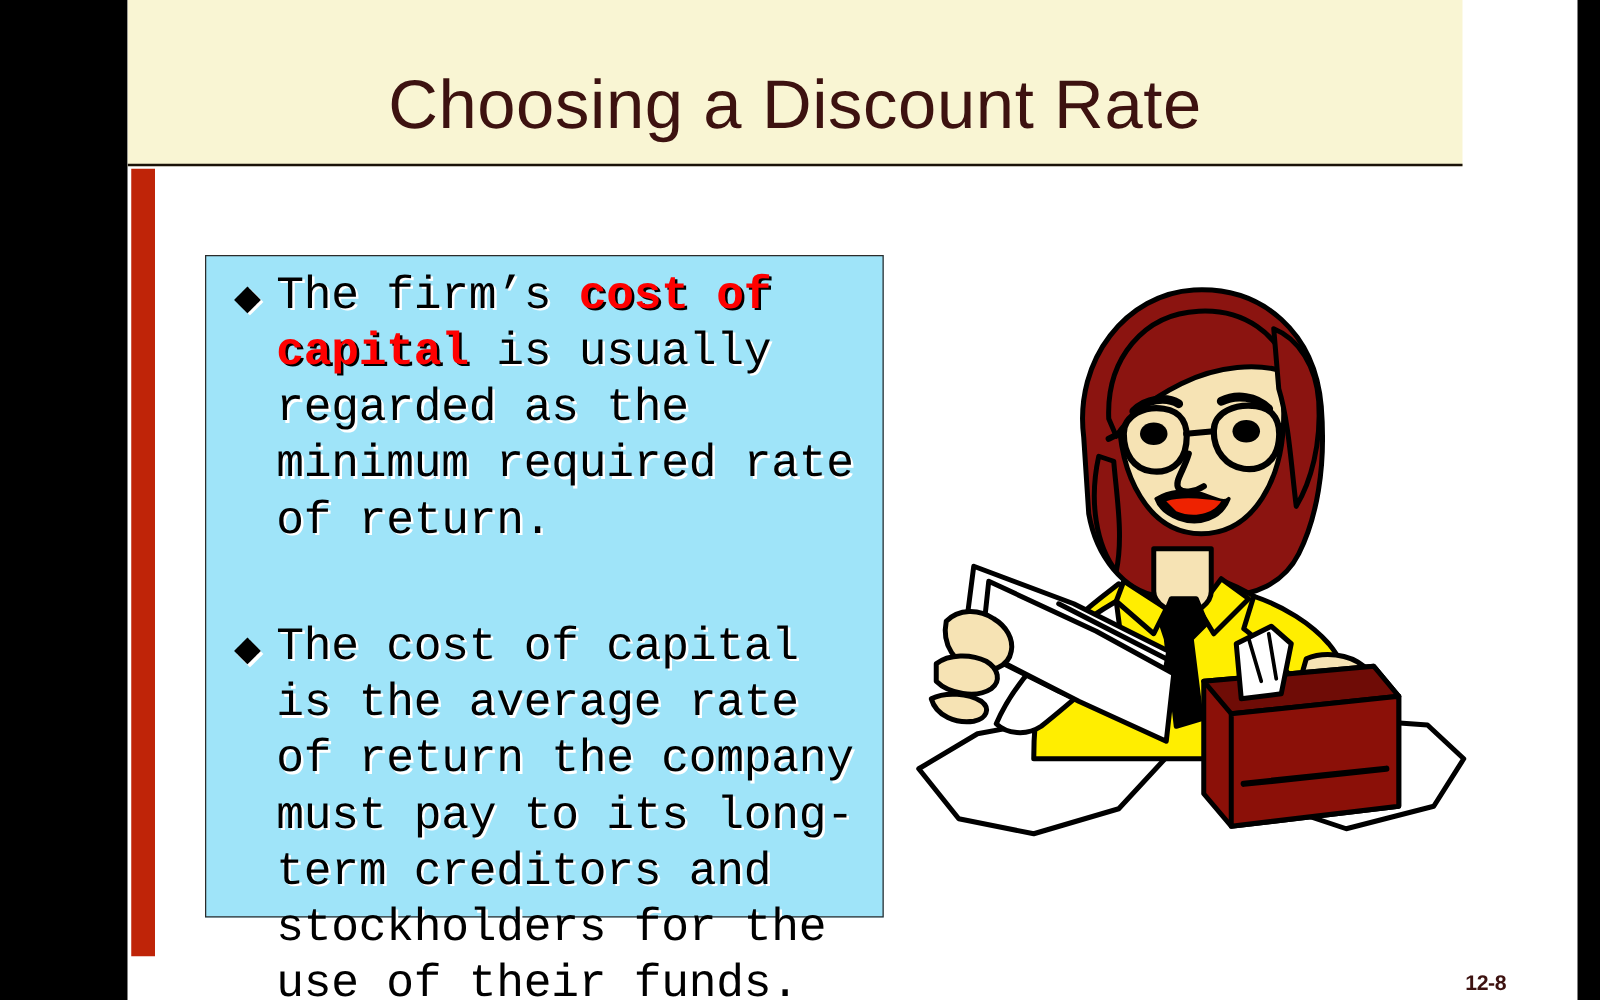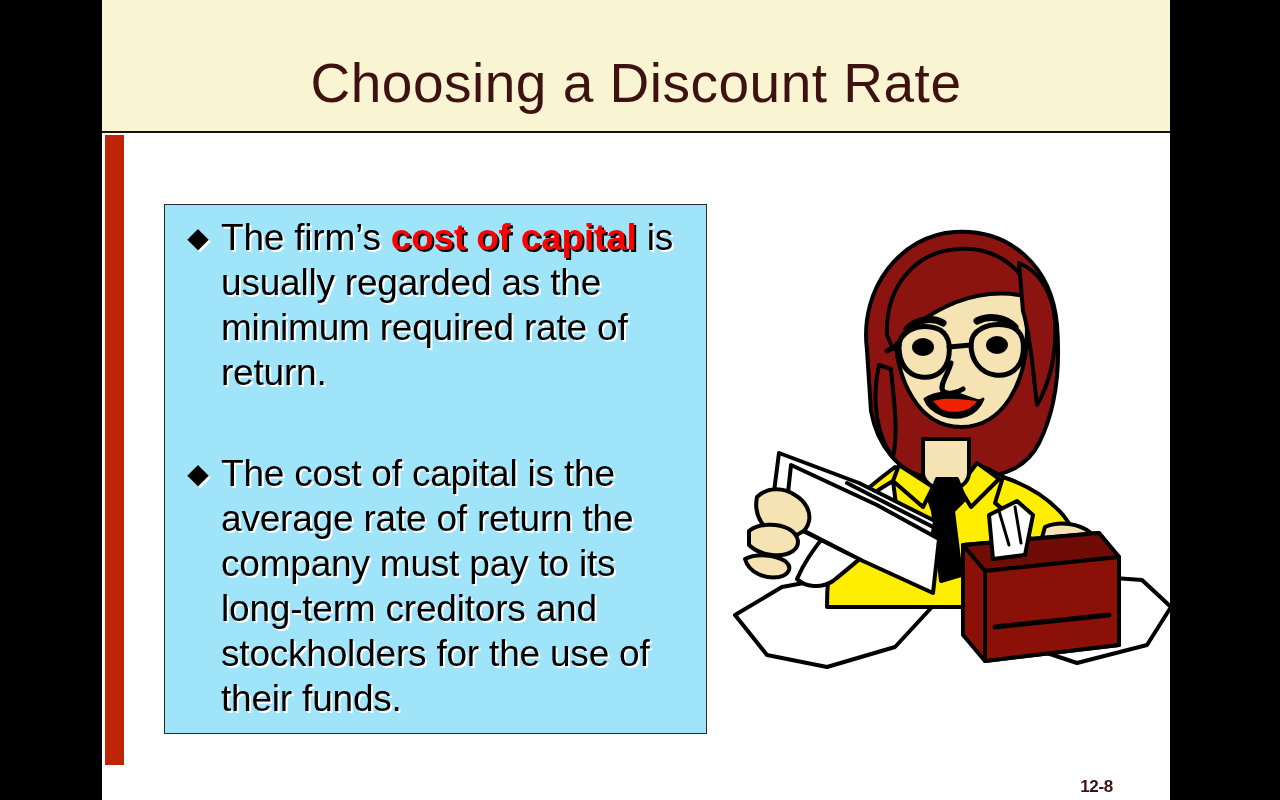--- a/index.html
+++ b/index.html
@@ -18,21 +18,21 @@
     width: 1280px;
     height: 800px;
     background: #000000;
   }
 
   
   #slide {
     position: absolute;
     left: 102px;
     top: 0px;
-    width: 1068px;
+    width: 1160px;
     height: 800px;
     background: #ffffff;
     overflow: hidden;
   }
 
   
   #title-bar {
     position: absolute;
     left: 0;
     top: 0;
@@ -93,20 +93,21 @@
     text-align: center;
     text-shadow: 2px 2px 0 #ffffff;
   }
   .bullet-body {
     flex: 1 1 auto;
     font-size: 37px;
     line-height: 45px;
     color: #000000;
     text-shadow: 2px 2px 0 #ffffff;
     letter-spacing: -0.2px;
+    font-family: Liberation Mono, monospace;
   }
   .hl {
     color: #ff0000;
     font-weight: bold;
     text-shadow: 2px 2px 0 #000000;
   }
 
   
   #slide-number {
     position: absolute;

